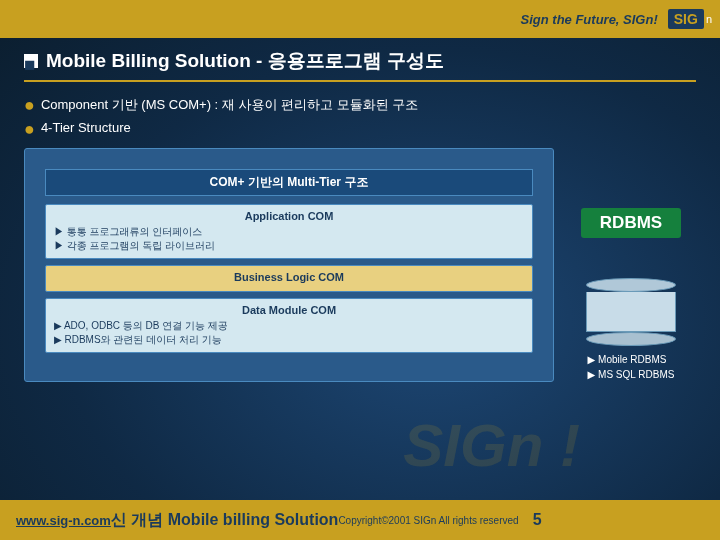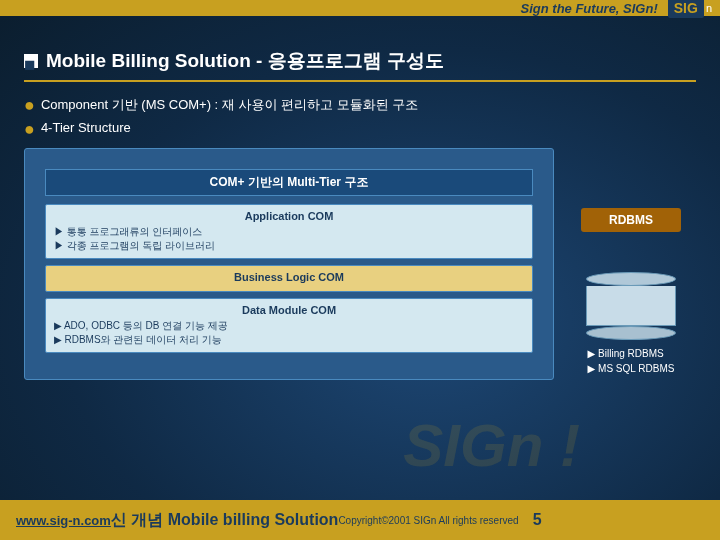--- a/index.html
+++ b/index.html
@@ -17,21 +17,21 @@
       position: absolute;
       top: 0; left: 0; right: 0; bottom: 0;
       background: radial-gradient(ellipse at 60% 60%, #1e4a7a 0%, #0d2640 60%, #081825 100%);
       opacity: 0.85;
     }
 
     
     .header-bar {
       position: absolute;
       top: 0; left: 0; right: 0;
-      height: 16px;
+      height: 38px;
       background: #c8a020;
       display: flex;
       align-items: center;
       justify-content: flex-end;
       padding-right: 8px;
     }
 
     .header-slogan {
       color: #1a3a5c;
       font-size: 13px;
@@ -186,23 +186,23 @@
     .diagram-right {
       display: flex;
       flex-direction: column;
       align-items: center;
       justify-content: flex-start;
       width: 130px;
       padding-top: 60px;
     }
 
     .rdbms-button {
-      background: #a16207;
+      background: #15803d;
       color: #ffffff;
-      font-size: 12px;
+      font-size: 17px;
       font-weight: bold;
       padding: 5px 8px;
       border-radius: 3px;
       margin-bottom: 10px;
       text-align: center;
       width: 100px;
     }
 
     
     .db-cylinder {
@@ -379,21 +379,21 @@
 
       <div class="rdbms-button">RDBMS</div>
 
       <div class="db-cylinder">
         <div class="db-top"></div>
         <div class="db-body"></div>
         <div class="db-bottom"></div>
       </div>
 
       <div class="db-items">
-        <div class="db-item">Billing RDBMS</div>
+        <div class="db-item">Mobile RDBMS</div>
         <div class="db-item">MS SQL RDBMS</div>
       </div>
 
     </div>
   </div>
 
 </div>
 
 <div class="footer">
   <span class="footer-url">www.sig-n.com</span>

